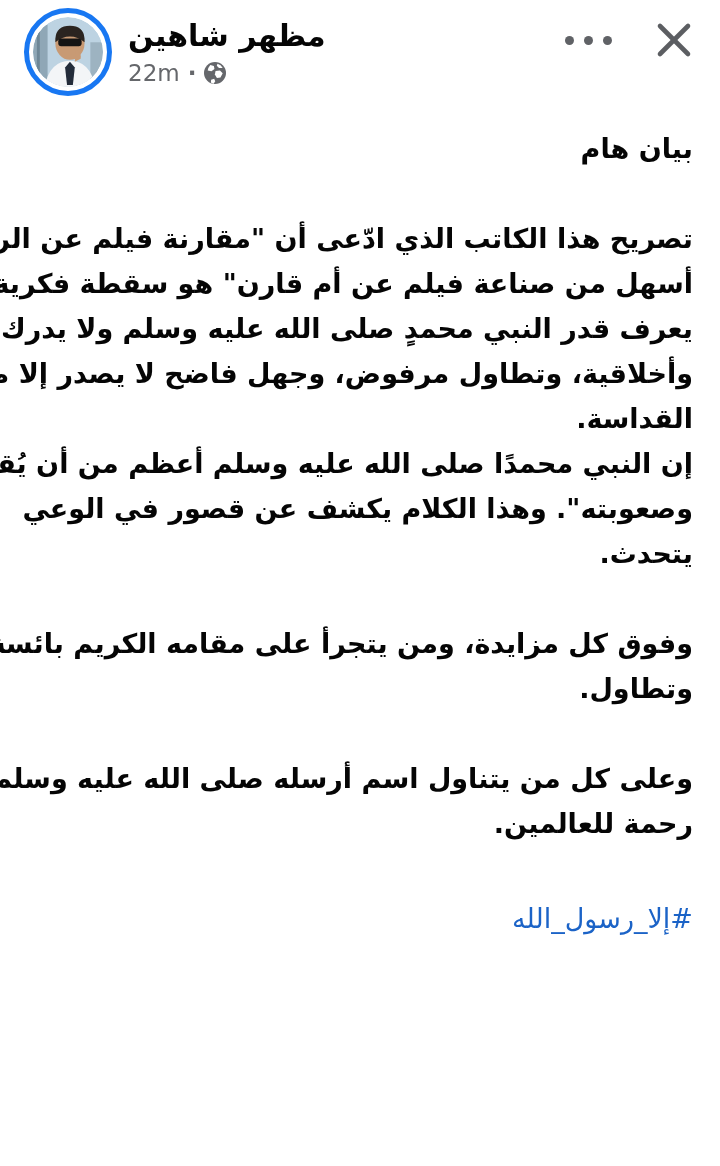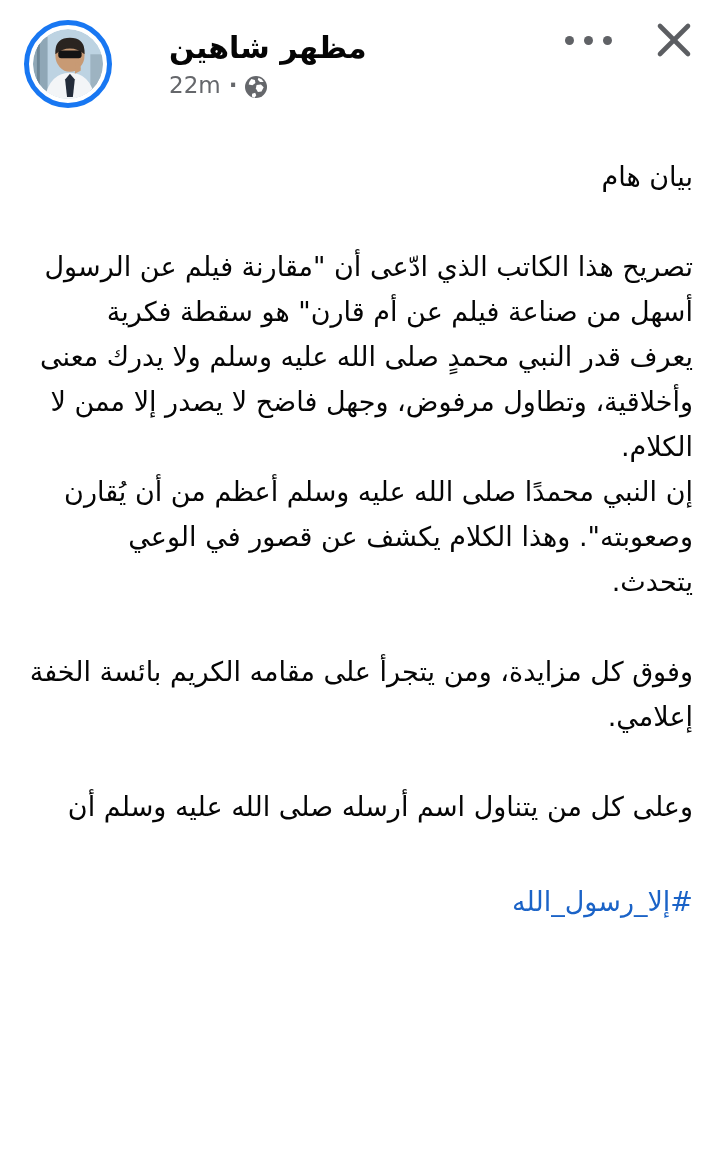--- a/index.html
+++ b/index.html
@@ -1,39 +1,39 @@
 <!DOCTYPE html>
 <html lang="ar"><head>
 <meta charset="utf-8">
 <style>
   html,body{margin:0;padding:0;background:#fff;width:720px;height:1166px;overflow:hidden;
     font-family:"DejaVu Sans",sans-serif;-webkit-font-smoothing:antialiased;}
   .page{position:relative;width:720px;height:1166px;background:#fff;}
 
   
-  .header{position:relative;height:104px;padding:20px 24px 0 24px;display:flex;align-items:flex-start;gap:41px;}
+  .header{position:relative;height:104px;padding:8px 24px 0 24px;display:flex;align-items:flex-start;}
   .avatar-ring{width:88px;height:88px;border-radius:50%;border:5px solid #1877F2;
     box-sizing:border-box;background:#fff;display:flex;align-items:center;justify-content:center;
     flex:0 0 auto;cursor:pointer;}
   .avatar-photo{width:70px;height:70px;border-radius:50%;overflow:hidden;display:block;}
   .head-text{margin-left:16px;margin-top:8px;}
   .profile-name{font-size:30px;font-weight:bold;color:#050505;line-height:40px;cursor:pointer;}
-  .meta-row{display:flex;align-items:flex-end;margin-top:4px;color:#65676B;font-size:23px;gap:8px;}
+  .meta-row{display:flex;align-items:center;margin-top:4px;color:#65676B;font-size:23px;gap:8px;}
   .meta-row .sep{font-weight:bold;}
   .globe{width:22px;height:22px;display:block;}
   .head-actions{position:absolute;top:16px;right:22px;display:flex;align-items:center;gap:36px;}
   .dots{display:flex;gap:10px;padding:10px 2px;cursor:pointer;}
   .dots i{width:9px;height:9px;border-radius:50%;background:#606266;display:block;}
   .close-btn{cursor:pointer;padding:2px;}
 
   
   .post-body{direction:rtl;text-align:right;padding:14px 27px 0 20px;color:#050505;
     font-size:27px;line-height:45px;}
   .post-line{white-space:nowrap;}
-  .para{margin:16px 0 45px 0;}
+  .para{margin:0 0 45px 0;font-weight:bold;}
   .para:last-of-type{margin-bottom:0;}
   .hashtags{margin-top:6px;}
   .hashtag{color:#1B63C7;line-height:56px;white-space:nowrap;cursor:pointer;}
 </style>
 </head>
 <body>
 
 <div class="page">
 
   <div class="header">
@@ -90,33 +90,34 @@
   <div class="post-body" dir="rtl">
     <div class="para">
       <div class="post-line">بيان هام</div>
     </div>
 
     <div class="para">
       <div class="post-line">تصريح هذا الكاتب الذي ادّعى أن "مقارنة فيلم عن الرسول</div>
       <div class="post-line">أسهل من صناعة فيلم عن أم قارن" هو سقطة فكرية</div>
       <div class="post-line">يعرف قدر النبي محمدٍ صلى الله عليه وسلم ولا يدرك معنى</div>
       <div class="post-line">وأخلاقية، وتطاول مرفوض، وجهل فاضح لا يصدر إلا ممن لا</div>
-      <div class="post-line">الكلام.</div>
+      <div class="post-line">القداسة.</div>
       <div class="post-line">إن النبي محمدًا صلى الله عليه وسلم أعظم من أن يُقارن</div>
       <div class="post-line">وصعوبته". وهذا الكلام يكشف عن قصور في الوعي</div>
       <div class="post-line">يتحدث.</div>
     </div>
 
     <div class="para">
       <div class="post-line">وفوق كل مزايدة، ومن يتجرأ على مقامه الكريم بائسة الخفة</div>
-      <div class="post-line">إعلامي.</div>
+      <div class="post-line">وتطاول.</div>
     </div>
 
     <div class="para">
       <div class="post-line">وعلى كل من يتناول اسم أرسله صلى الله عليه وسلم أن</div>
+      <div class="post-line">رحمة للعالمين.</div>
     </div>
 
     <div class="hashtags">
       <div class="hashtag">#إلا_رسول_الله</div>
 
     </div>
   </div>
 
 </div>
 

